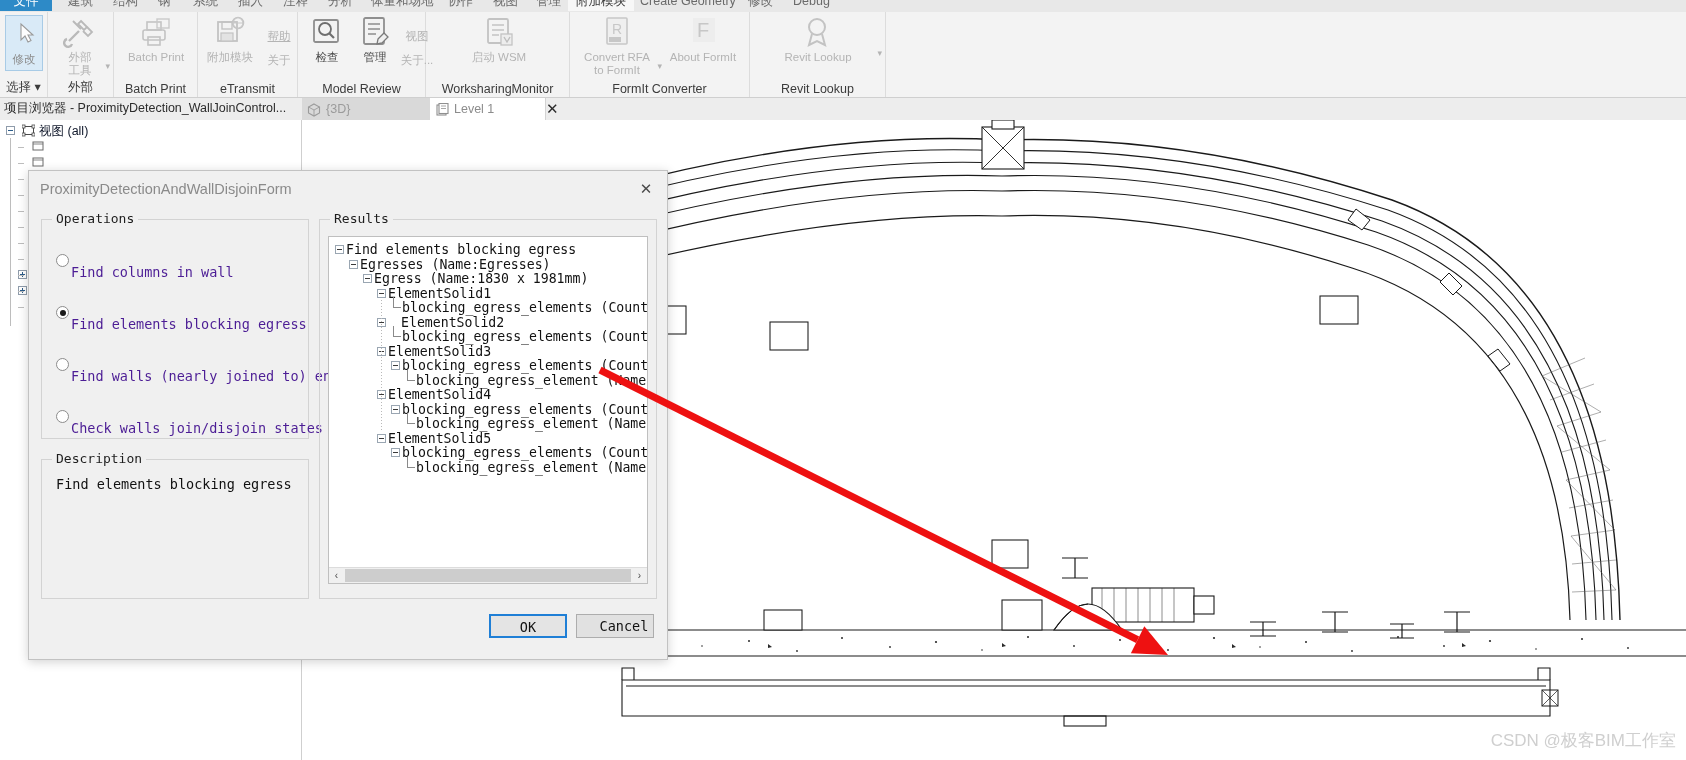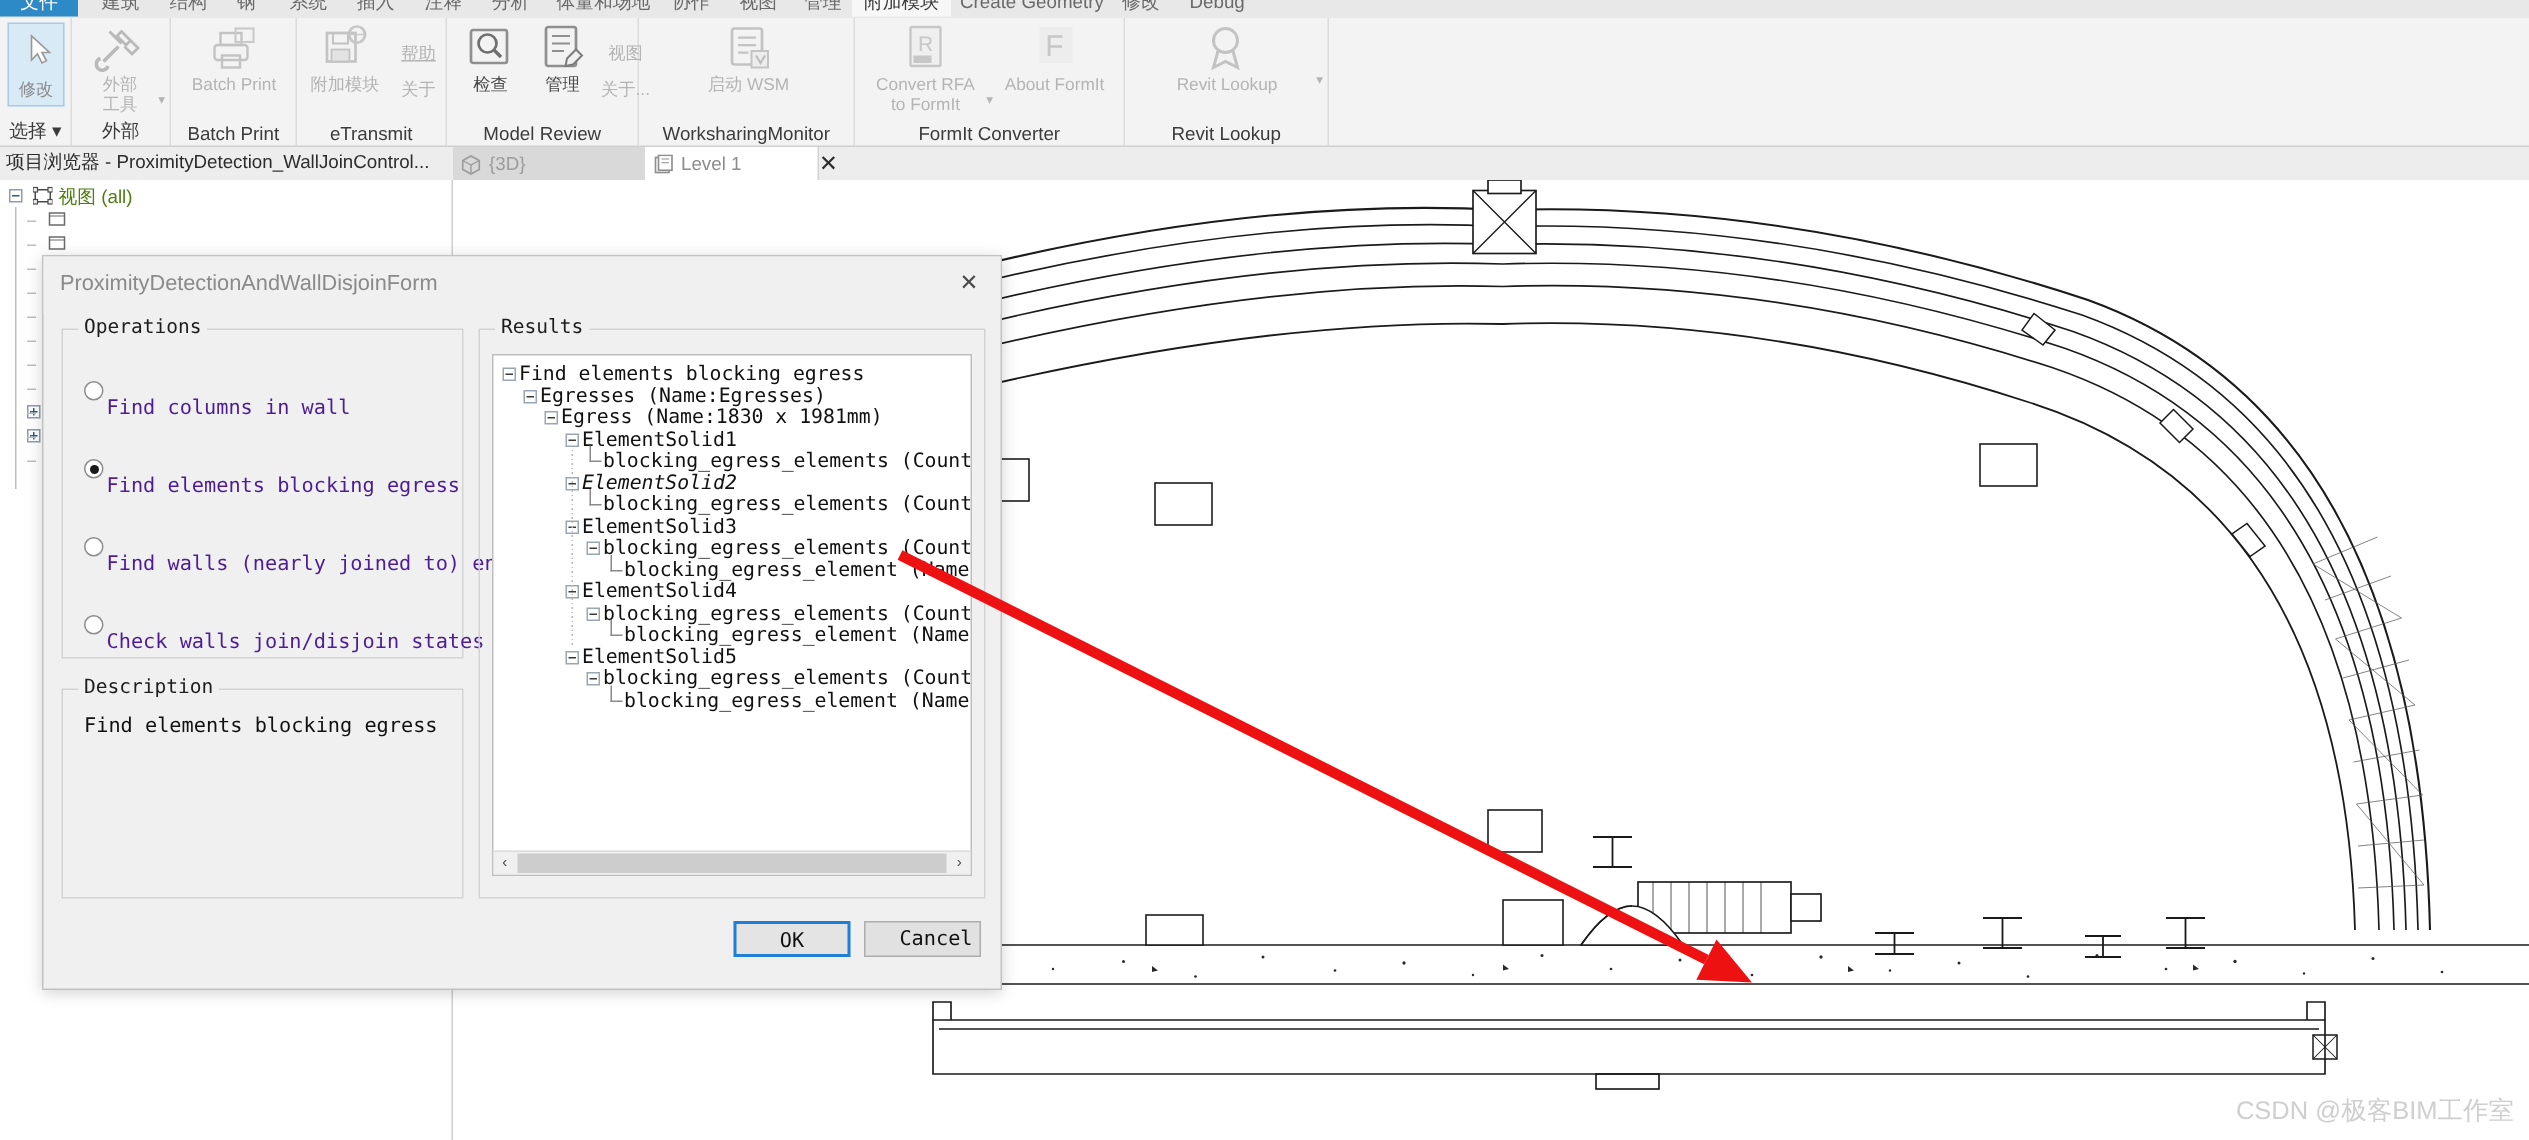--- a/index.html
+++ b/index.html
@@ -412,21 +412,21 @@
   <div class="browser">
     <div class="browser-row" style="left:6px;top:3px;">
       <span class="tree-pm" style="left:0;top:3px;"></span>
       <svg style="position:absolute;left:16px;top:1px;width:13px;height:13px" viewBox="0 0 13 13">
         <rect x="1.5" y="2.5" width="10" height="8" fill="none" stroke="#4a4a4a" stroke-width="1"></rect>
         <rect x="0" y="1" width="3" height="3" fill="#f0f0f0" stroke="#4a4a4a" stroke-width="0.8"></rect>
         <rect x="10" y="1" width="3" height="3" fill="#f0f0f0" stroke="#4a4a4a" stroke-width="0.8"></rect>
         <rect x="0" y="9" width="3" height="3" fill="#f0f0f0" stroke="#4a4a4a" stroke-width="0.8"></rect>
         <rect x="10" y="9" width="3" height="3" fill="#f0f0f0" stroke="#4a4a4a" stroke-width="0.8"></rect>
       </svg>
-      <span style="position:absolute;left:33px;top:0;font-size:12.5px;color:#4d7c0f;">视图 (all)</span>
+      <span style="position:absolute;left:33px;top:0;font-size:12.5px;color:#0f172a;">视图 (all)</span>
     </div>
     <div class="vline" style="left:10px;top:18px;height:188px;"></div>
     <div id="browserHost">
         <div class="browser-row" style="left: 26px; top: 19px;">
           <span class="mini-ico" style="left: 6px; top: 1px;"><svg viewBox="0 0 12 12" width="12" height="12">
               <rect x="1" y="2" width="10" height="8" fill="#fff" stroke="#6a6a6a" stroke-width="1"></rect>
               <path d="M1 4 h10" stroke="#6a6a6a" stroke-width="0.8"></path>
             </svg></span>
           <span class="hline" style="left: -8px; top: 8px; width: 6px;"></span>
         </div>
@@ -709,21 +709,21 @@
             <div class="tnode" style="left: 48px; top: 48.5px;">
               <span class="tbox" style="left: 0px; top: 3px;"></span>
               <span style="position: absolute; left: 11px; top: 0px;">ElementSolid1</span>
             </div>
             <div class="tnode" style="left: 62px; top: 63px;">
               <span class="tcorner" style="left: 2px; top: -3px; width: 7px; height: 10px;"></span>
               <span style="position: absolute; left: 11px; top: 0px;">blocking_egress_elements (Count:0)</span>
             </div>
             <div class="tnode" style="left: 48px; top: 77.5px;">
               <span class="tbox" style="left: 0px; top: 3px;"></span>
-              <span style="position: absolute; left: 11px; top: 0px; font-style: italic;">ElementSolid2</span>
+              <span style="position: absolute; left: 24px; top: 0px;">ElementSolid2</span>
             </div>
             <div class="tnode" style="left: 62px; top: 92px;">
               <span class="tcorner" style="left: 2px; top: -3px; width: 7px; height: 10px;"></span>
               <span style="position: absolute; left: 11px; top: 0px;">blocking_egress_elements (Count:0)</span>
             </div>
             <div class="tnode" style="left: 48px; top: 106.5px;">
               <span class="tbox" style="left: 0px; top: 3px;"></span>
               <span style="position: absolute; left: 11px; top: 0px;">ElementSolid3</span>
             </div>
             <div class="tnode" style="left: 62px; top: 121px;">

